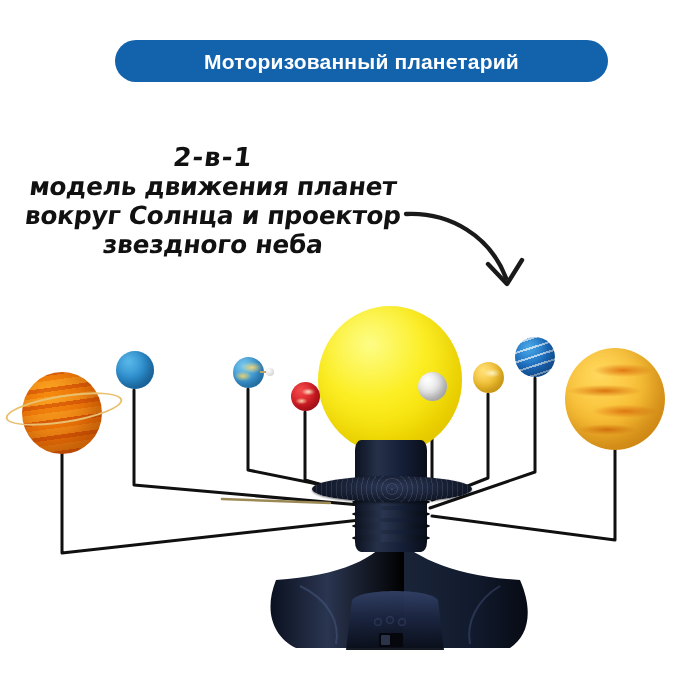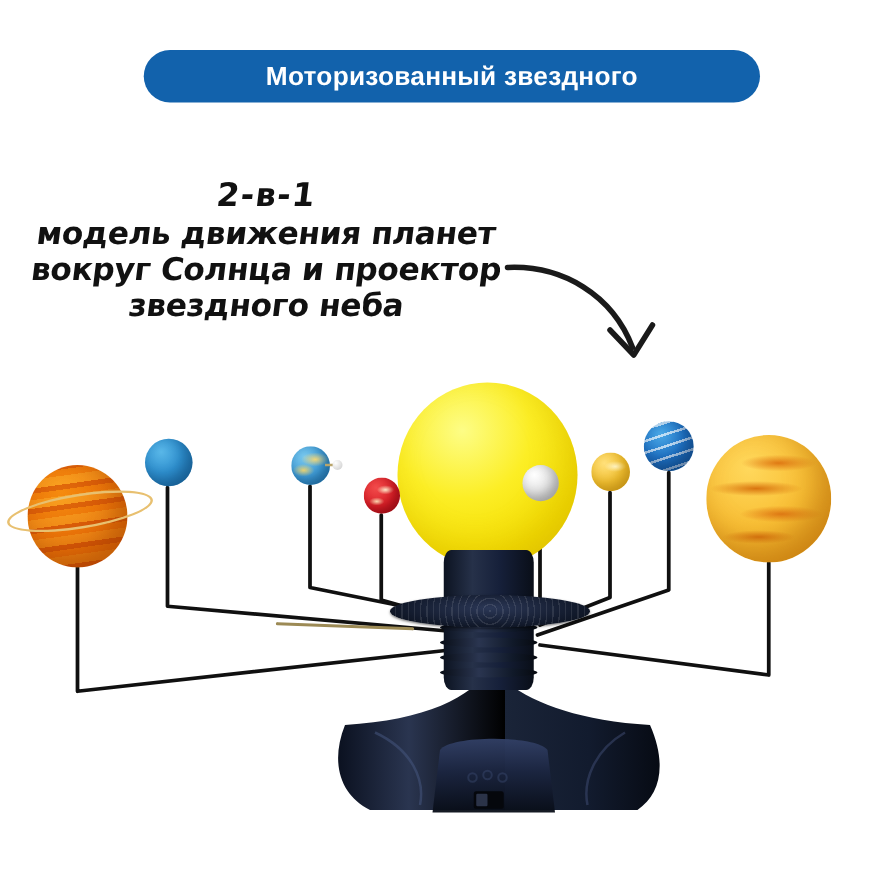--- a/index.html
+++ b/index.html
@@ -315,21 +315,21 @@
     height: 700px;
     z-index: 7;
   }
 </style>
 </head>
 <body>
 
 <div id="page">
 
   <div class="header-banner">
-    <span class="header-banner-title">Моторизованный звездного</span>
+    <span class="header-banner-title">Моторизованный планетарий</span>
   </div>
 
   <div class="handwritten-block">
     <div class="hw-line hw-top">2-в-1</div>
     <div class="hw-line">модель движения планет</div>
     <div class="hw-line">вокруг Солнца и проектор</div>
     <div class="hw-line">звездного неба</div>
   </div>
 
   <div class="arrow-wrap">

